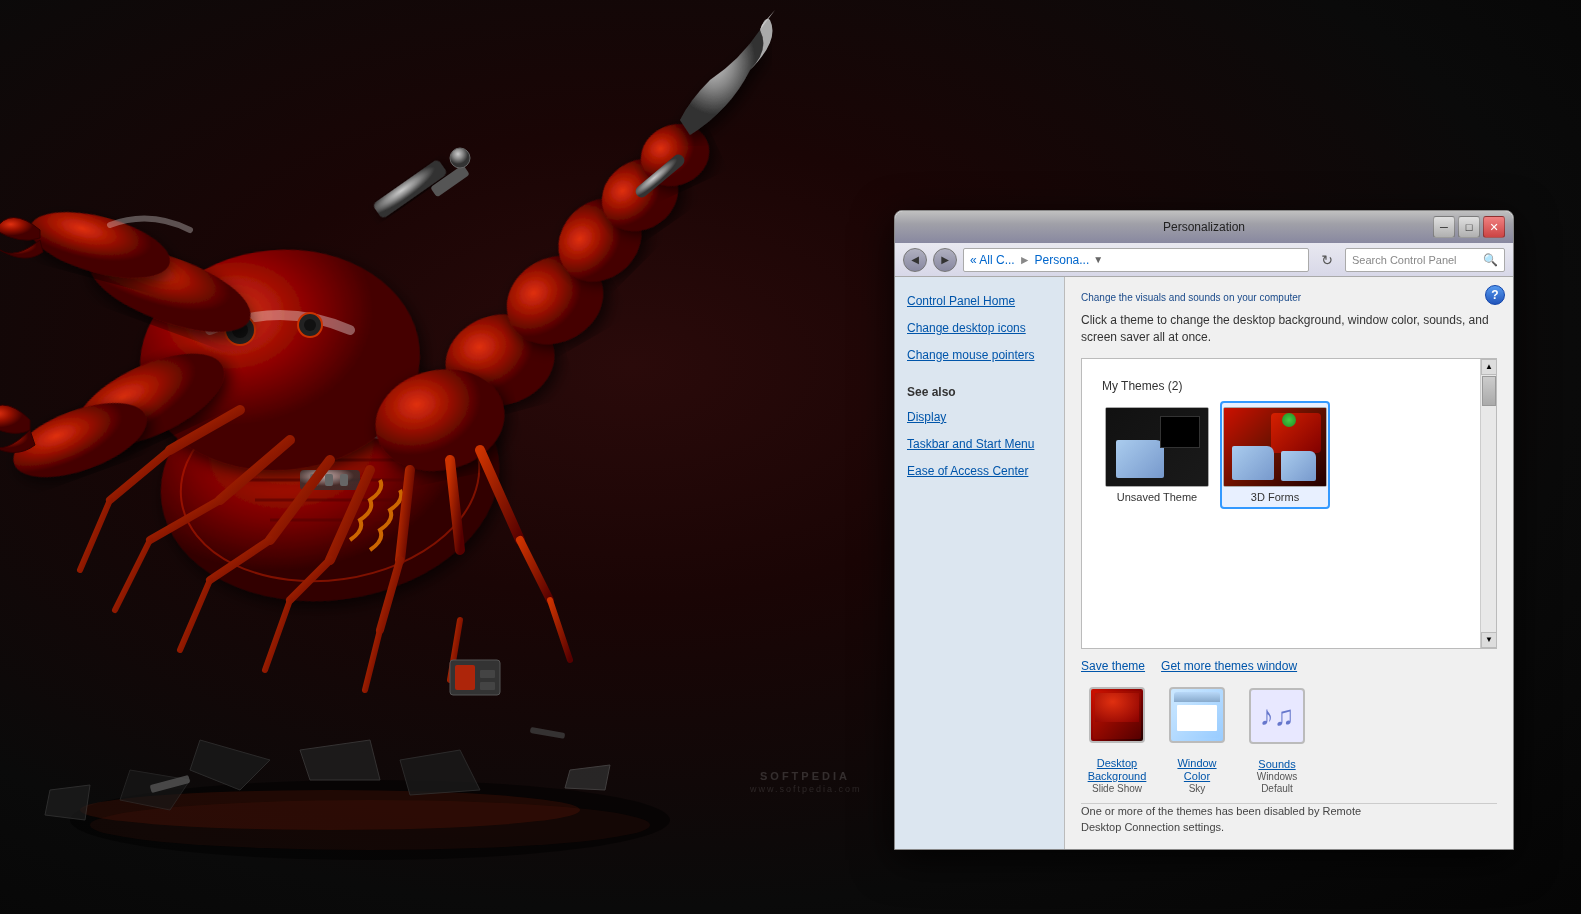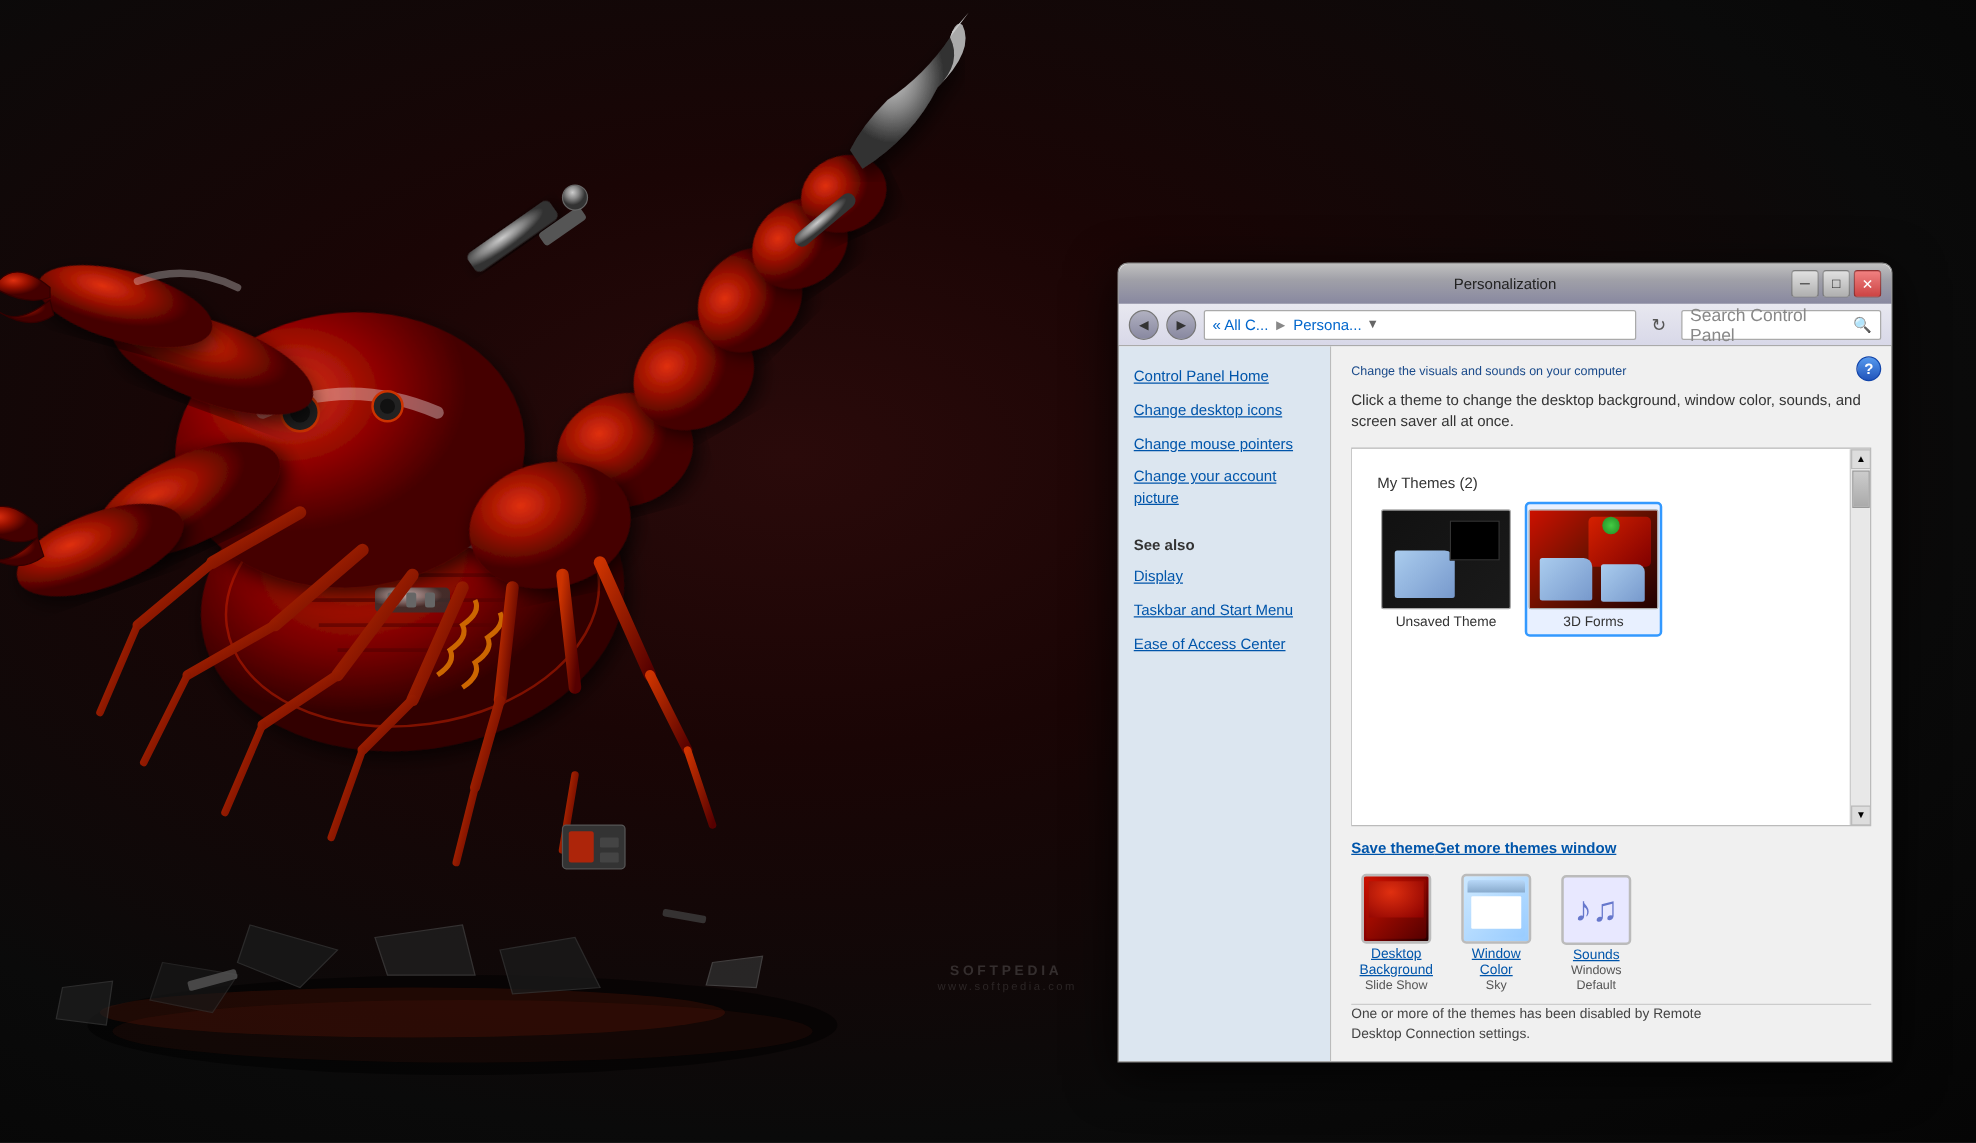--- a/index.html
+++ b/index.html
@@ -338,24 +338,23 @@
       width: 14px;
       height: 30px;
       background: linear-gradient(180deg, #cccccc, #aaaaaa);
       border: 1px solid #999;
       margin: 1px;
     }
 
     
     .theme-links {
       display: flex;
-      gap: 0;
+      gap: 16px;
       margin-top: 6px;
       padding: 4px 0;
-      font-weight: bold;
     }
 
     .theme-link {
       font-size: 12px;
       color: #0055aa;
       text-decoration: underline;
       cursor: pointer;
     }
 
     
@@ -401,21 +400,21 @@
 
     .bottom-icon-box.screensaver-icon {
       background: white;
     }
 
     .bottom-icon-label {
       font-size: 11px;
       color: #0055aa;
       text-align: center;
       text-decoration: underline;
-      margin-top: 2px;
+      margin-top: 14px;
       cursor: pointer;
       line-height: 1.2;
     }
 
     .bottom-icon-sublabel {
       font-size: 10px;
       color: #555;
       text-align: center;
       line-height: 1.2;
     }
@@ -635,32 +634,31 @@
     <div class="nav-btn">◀</div>
     <div class="nav-btn">▶</div>
     <div class="breadcrumb-bar">
       <span class="breadcrumb-link">« All C...</span>
       <span class="breadcrumb-sep">►</span>
       <span class="breadcrumb-link">Persona...</span>
       <span class="breadcrumb-arrow">▼</span>
     </div>
     <div class="refresh-btn">↻</div>
     <div class="search-bar">
-      <span style="font-size:14px;color:#888;">Search Control Panel</span>
+      <span style="font-size:11px;color:#888;">Search Control Panel</span>
       <span class="search-icon-btn">🔍</span>
     </div>
   </div>
 
   <div class="window-body">
 
     <div class="sidebar">
       <div class="sidebar-link">Control Panel Home</div>
       <div class="sidebar-link">Change desktop icons</div>
       <div class="sidebar-link">Change mouse pointers</div>
-      <div class="sidebar-link">Change your account picture</div>
 
       <div class="sidebar-see-also">See also</div>
       <div class="sidebar-link">Display</div>
       <div class="sidebar-link">Taskbar and Start Menu</div>
       <div class="sidebar-link">Ease of Access Center</div>
     </div>
 
     <div class="main-content">
       <div class="help-btn">?</div>
 

